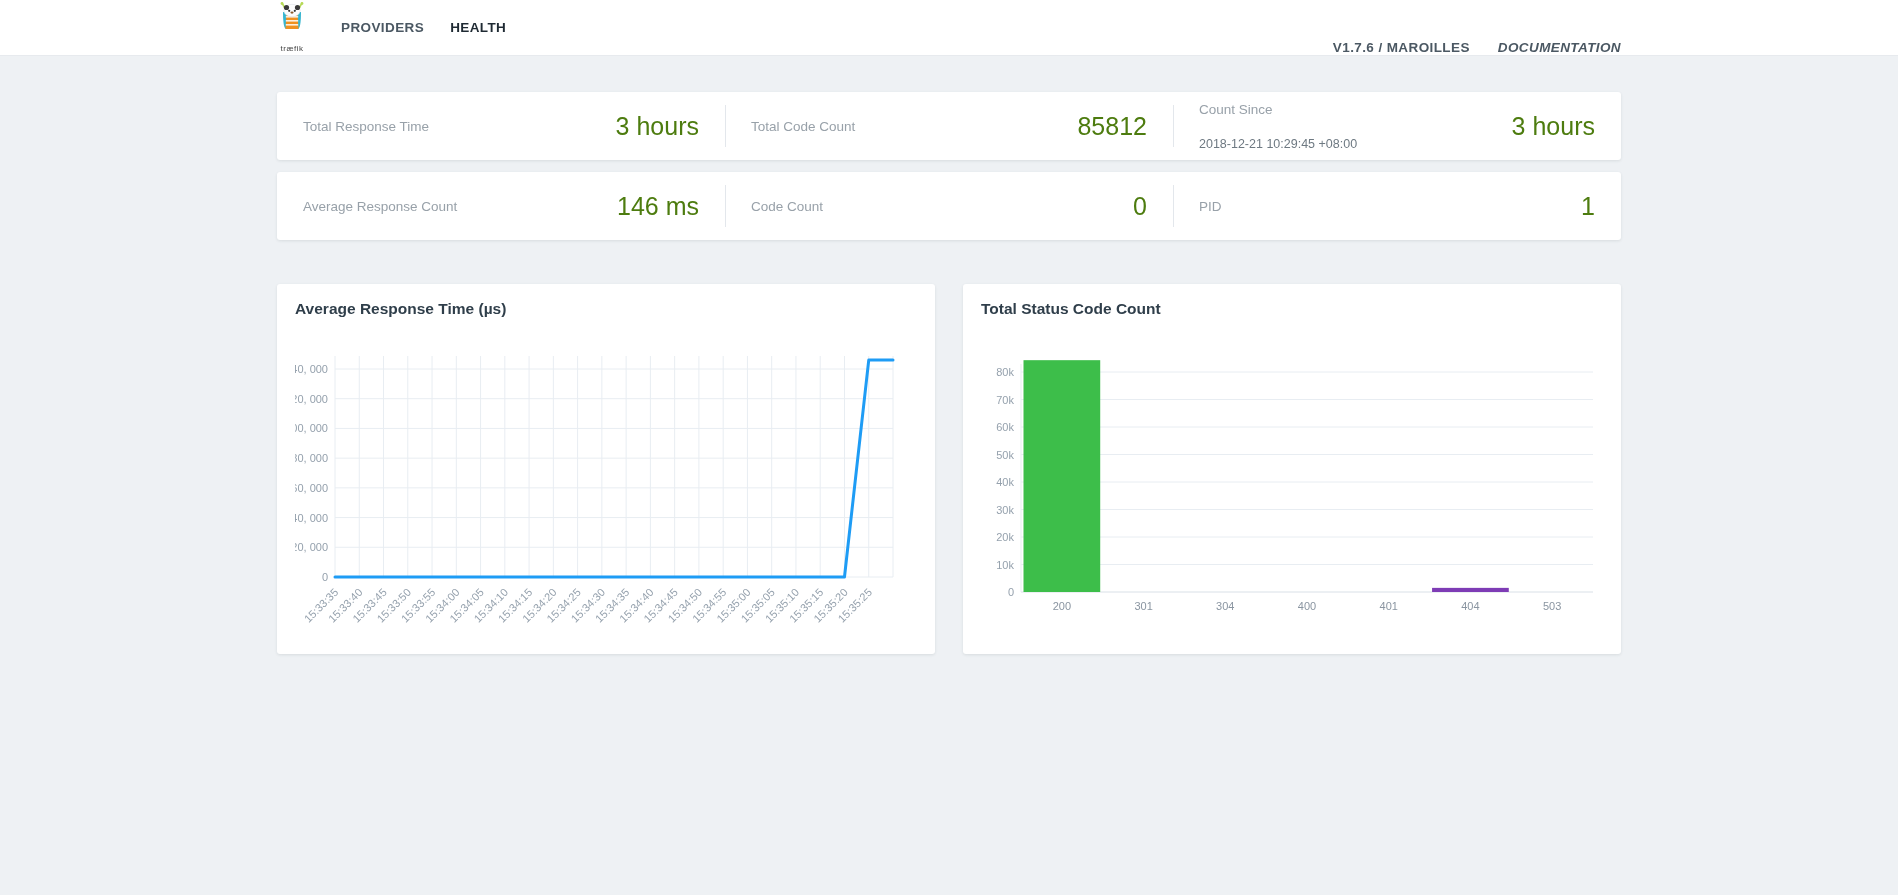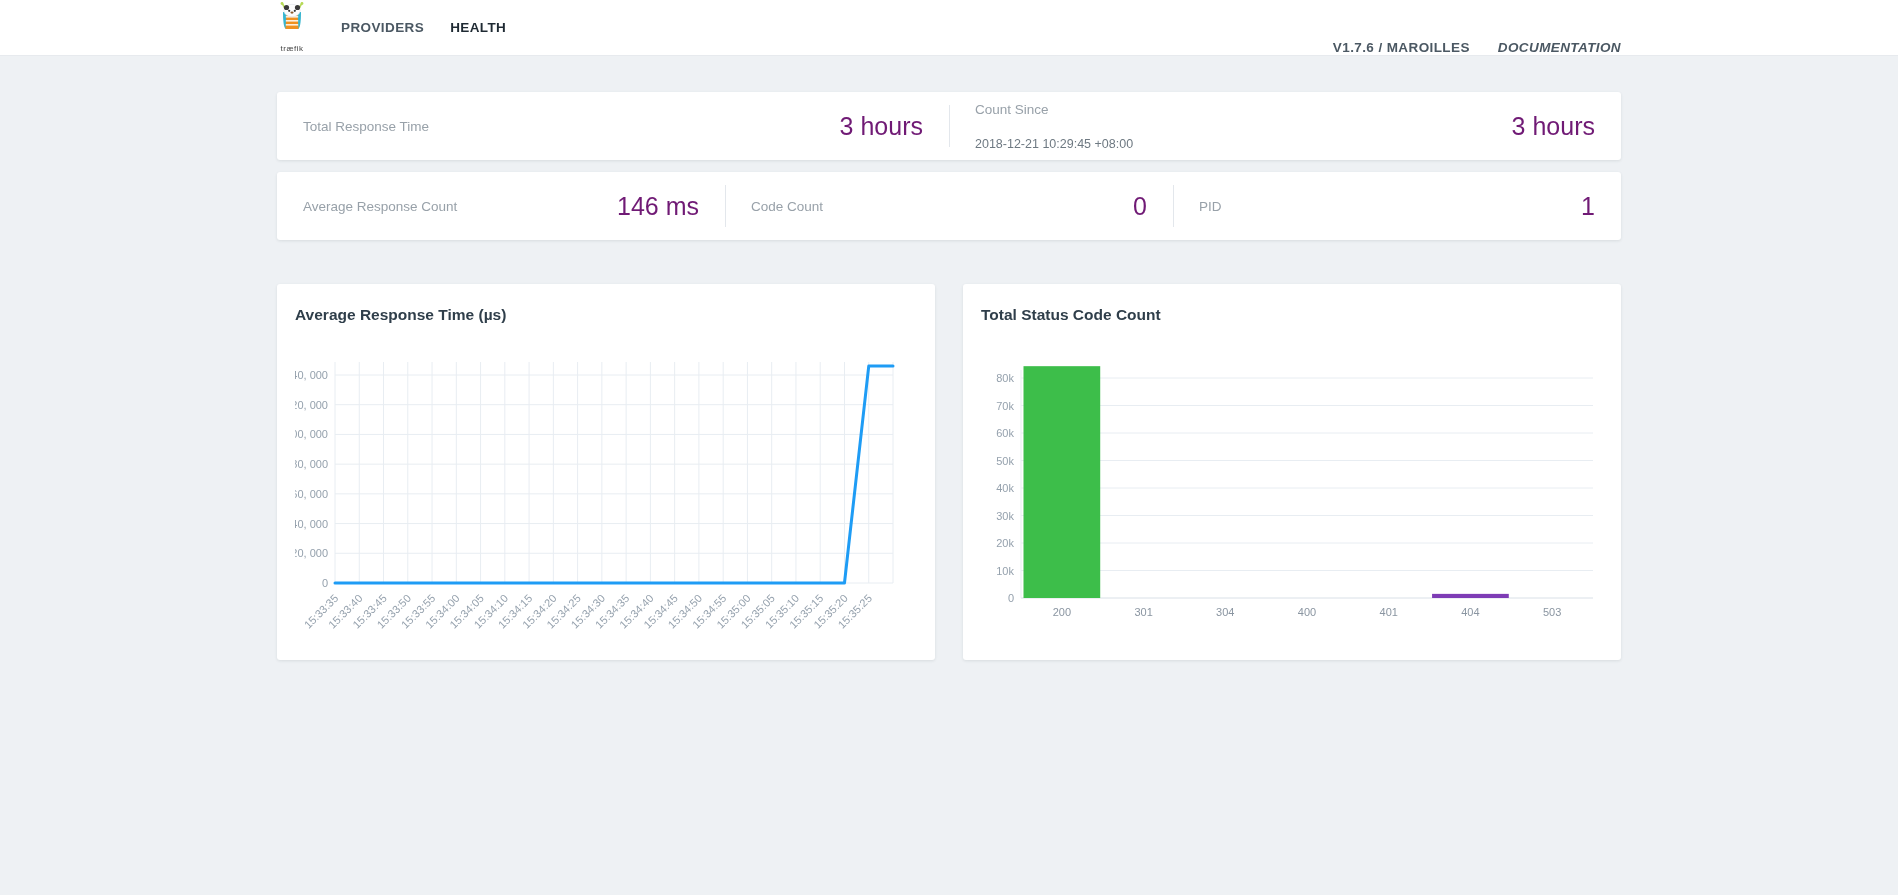--- a/index.html
+++ b/index.html
@@ -52,27 +52,27 @@
   .stat-cell {
     flex:1; display:flex; align-items:center; justify-content:space-between;
     padding:0 26px; position:relative; min-width:0;
   }
   .stat-cell + .stat-cell::before {
     content:""; position:absolute; left:0; top:13px; bottom:13px;
     width:1px; background:#e3e7ec;
   }
   .stat-label { font-size:13.5px; color:#98a1a9; }
   .stat-label .sub { display:block; font-size:12.5px; color:#6e7982; margin-top:20px; }
-  .stat-value { font-size:25px; color:#701a75; white-space:nowrap; }
+  .stat-value { font-size:25px; color:#4d7c0f; white-space:nowrap; }
 
   .charts-row { display:flex; gap:28px; margin-top:44px; }
   .chart-card {
     background:#fff; border-radius:3px;
     box-shadow:0 1px 3px rgba(60,70,80,.12);
-    width:658px; padding:22px 18px 10px 18px;
+    width:658px; padding:16px 18px 10px 18px;
   }
   .chart-title { font-size:15.5px; font-weight:700; color:#2f3e4a; margin-bottom:24px; }
   .chart-svg { display:block; }
   .chart-svg text { font-family:"Liberation Sans", sans-serif; }
   .tick-label { font-size:11px; fill:#95a1ad; }
   .xcat-label { font-size:11px; fill:#8a95a1; }
 </style>
 </head>
 <body>
 
@@ -112,20 +112,24 @@
     <span class="nav-right nav-doc">DOCUMENTATION</span>
   </div>
 </div>
 
 <div class="container">
 
   <div class="stat-card">
     <div class="stat-cell">
       <span class="stat-label">Total Response Time</span>
       <span class="stat-value">3 hours</span>
+    </div>
+    <div class="stat-cell">
+      <span class="stat-label">Total Code Count</span>
+      <span class="stat-value">85812</span>
     </div>
     <div class="stat-cell">
       <span class="stat-label">
         <span>Count Since</span>
         <span class="sub">2018-12-21 10:29:45 +08:00</span>
       </span>
       <span class="stat-value">3 hours</span>
     </div>
   </div>
 

